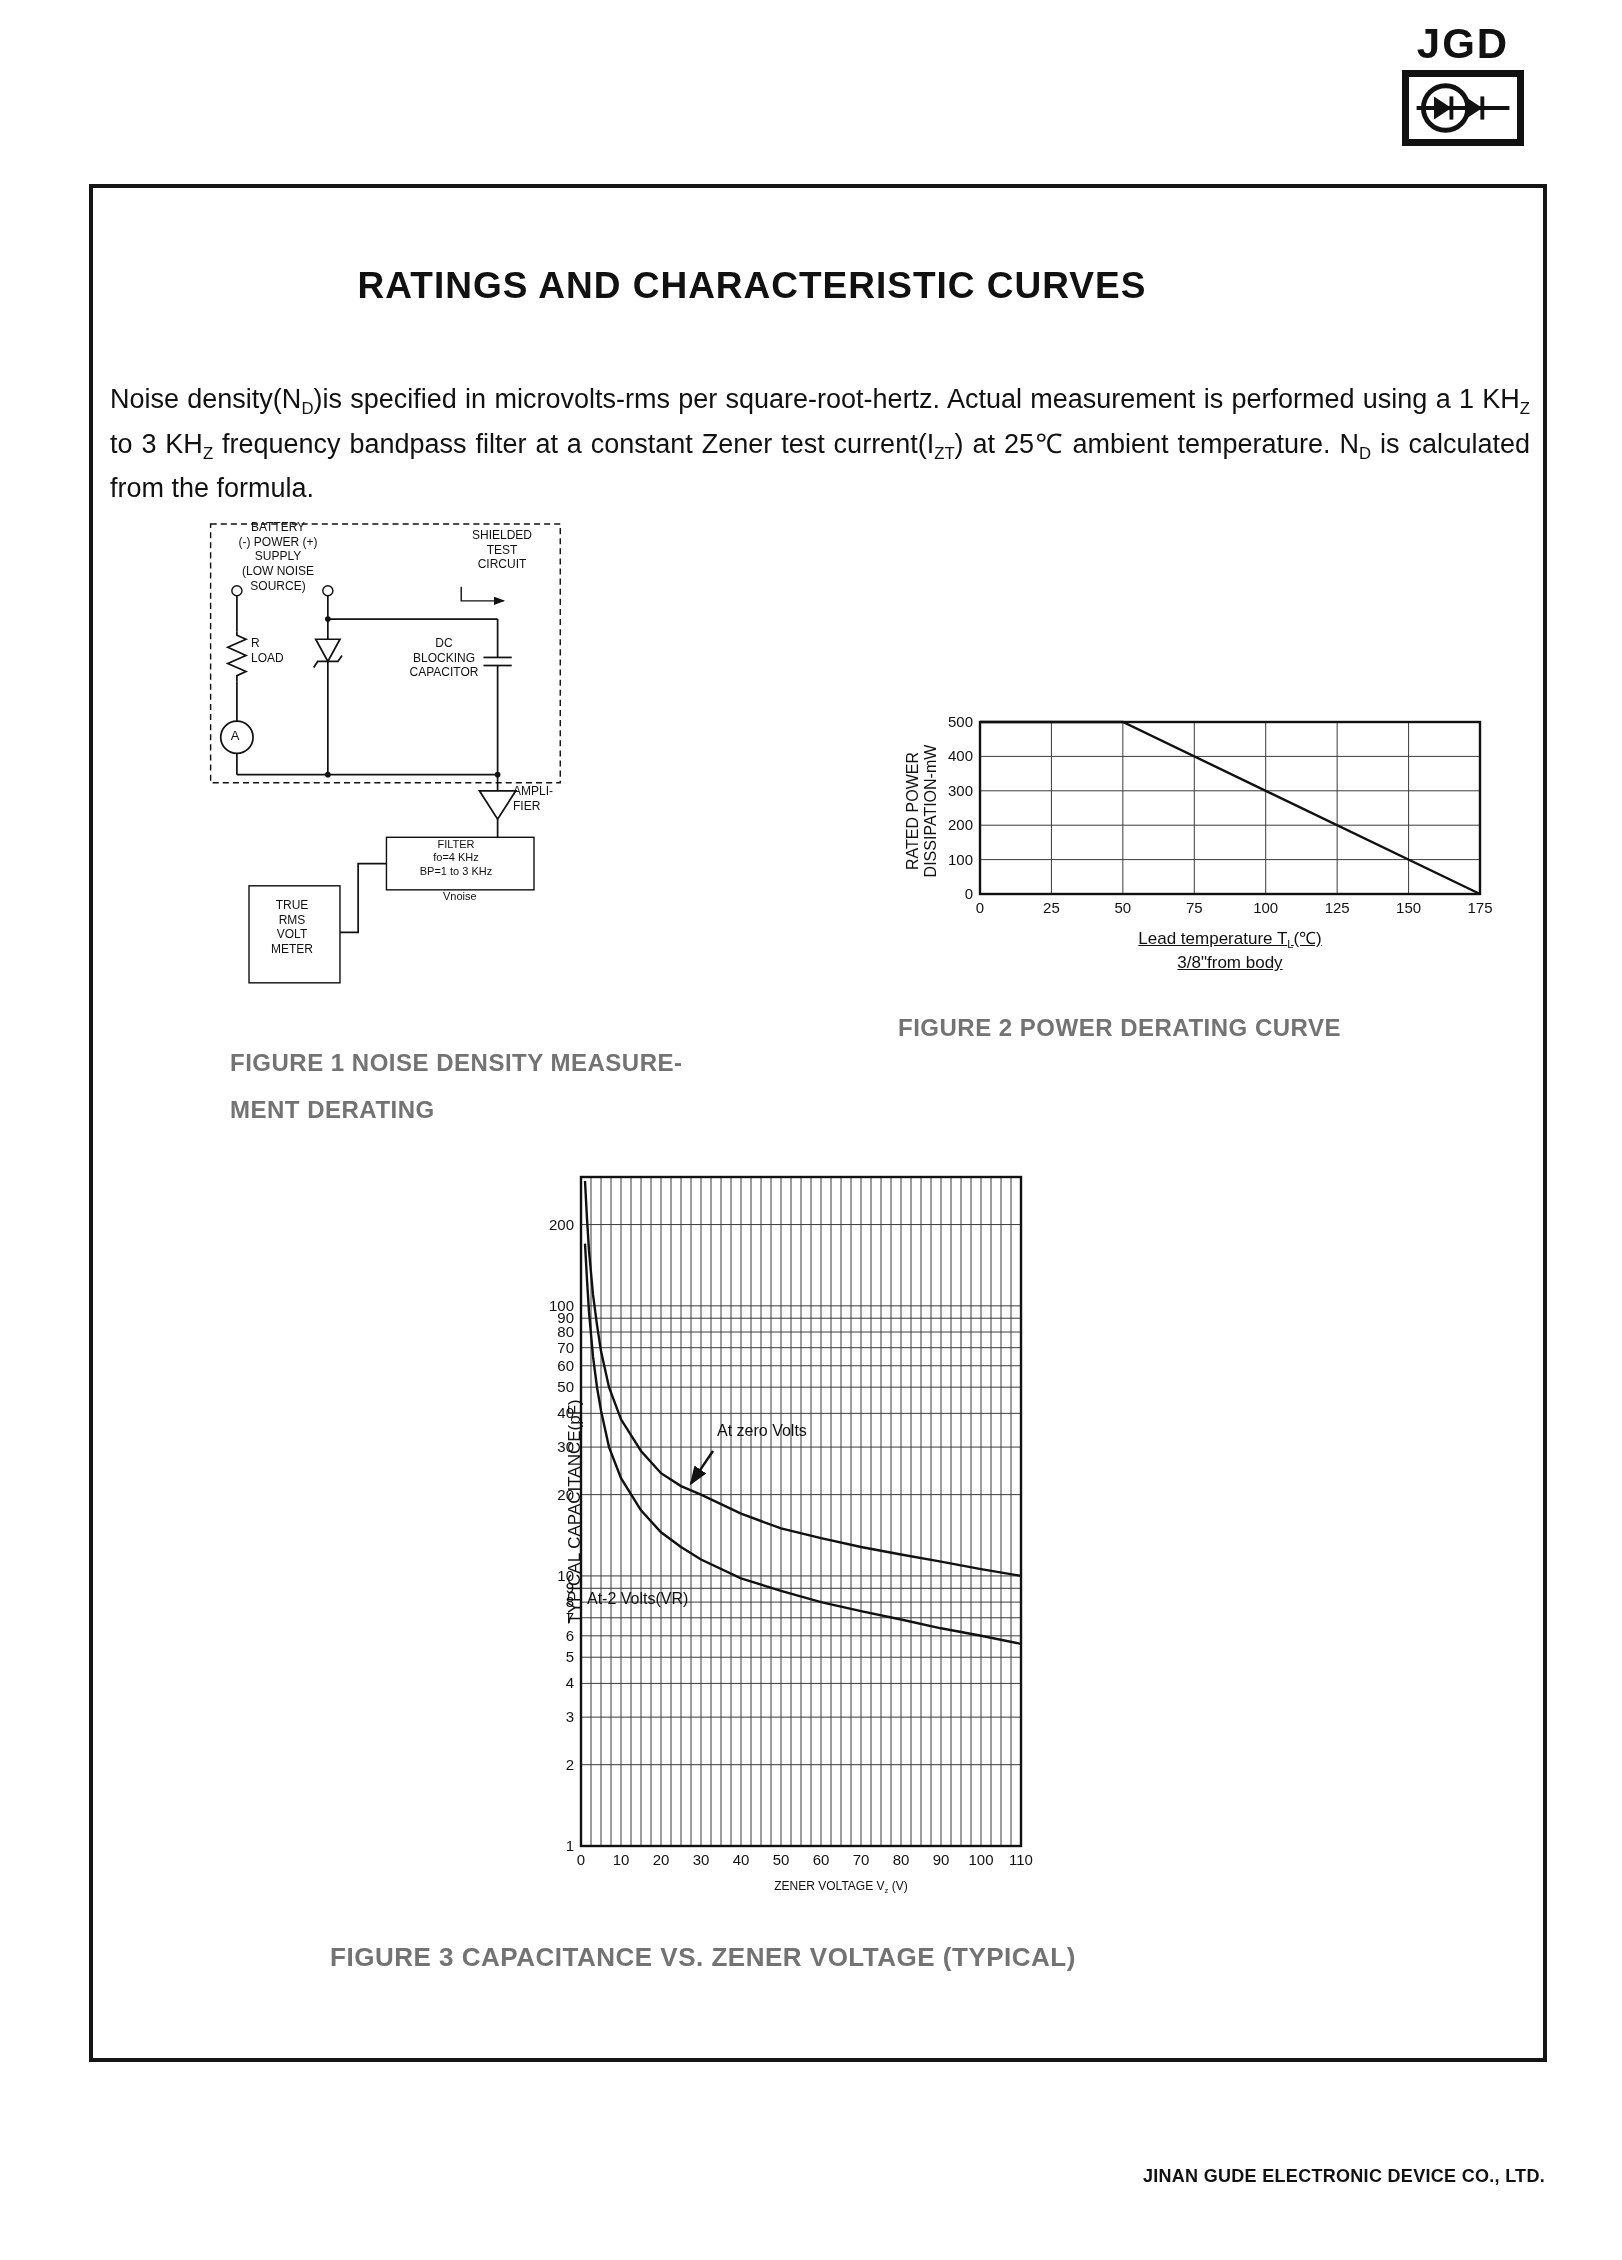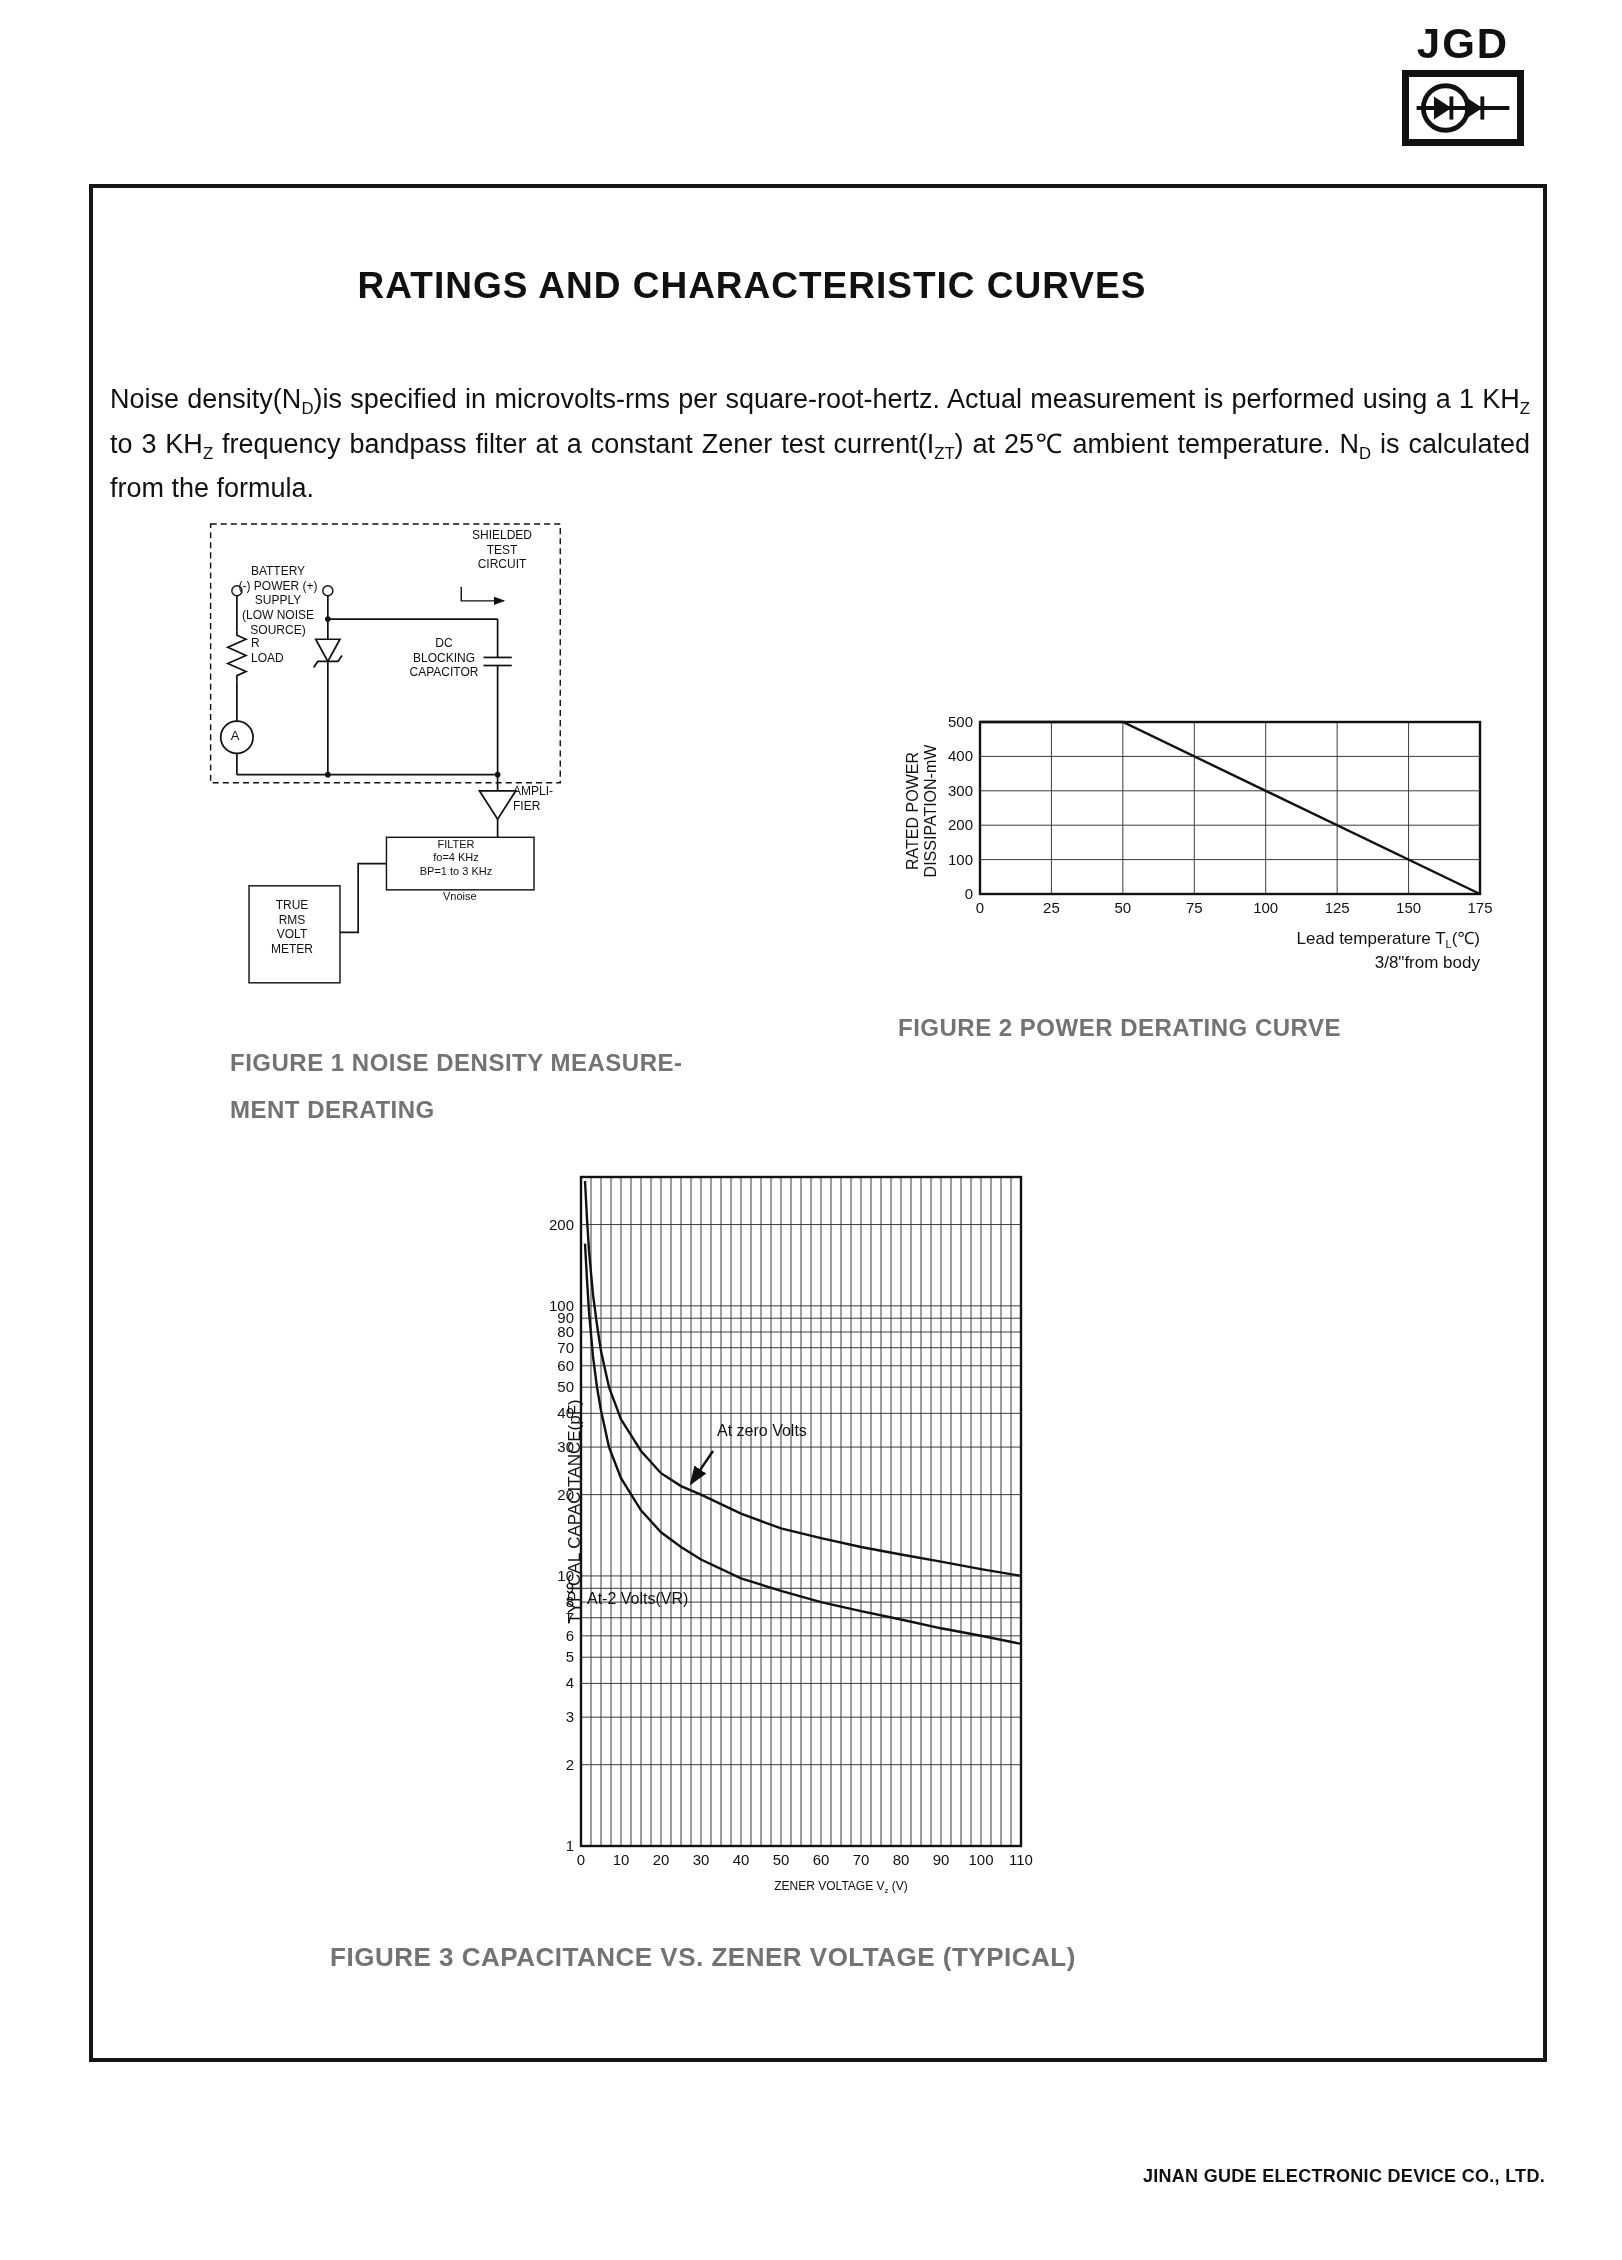--- a/index.html
+++ b/index.html
@@ -37,21 +37,21 @@
   .fig2-caption{position:absolute;left:898px;top:1014px;}
   .fig3-caption{position:absolute;left:89px;top:1942px;width:1228px;text-align:center;font-size:26px;}
 
   
   .fig2{position:absolute;left:880px;top:710px;width:660px;height:300px;}
   .fig3{position:absolute;left:515px;top:1163px;width:600px;height:775px;}
   .vlabel{position:absolute;transform:rotate(-90deg);transform-origin:0 0;text-align:center;
           font-size:16px;line-height:1.15;color:#111;}
   .fig2-ylabel{left:24px;top:190px;width:178px;}
   .fig3-ylabel{left:50px;top:683px;width:669px;font-size:17px;}
-  .fig2-xlabel{position:absolute;left:100px;top:218px;width:500px;text-align:right;font-size:17px;line-height:1.35;}
+  .fig2-xlabel{position:absolute;left:100px;top:218px;width:500px;text-align:center;font-size:17px;line-height:1.35;text-decoration:underline;}
   .fig3-xlabel{position:absolute;left:56px;top:716px;width:540px;text-align:center;font-size:12px;}
   .fig2-xlabel sub,.fig3-xlabel sub{font-size:0.65em;}
 
   svg .grid{stroke:#3c3c3c;stroke-width:1;}
   svg .frame{fill:none;stroke:#111;stroke-width:2.4;}
   svg .tick{font-size:15px;fill:#111;font-family:"Liberation Sans", sans-serif;}
   svg .tx{text-anchor:middle;}
   svg .ty{text-anchor:end;}
   svg .curve{fill:none;stroke:#111;stroke-width:2.4;}
   svg .annot{font-size:16px;fill:#111;font-family:"Liberation Sans", sans-serif;}
@@ -130,21 +130,21 @@
       <rect x="42" y="362" width="90" height="96" class="cir-thin"></rect>
 
       <polyline points="252,66 252,80 294,80" class="cir-thin" marker-end="url(#ah1)"></polyline>
 
       <g>
         <circle cx="120" cy="98" r="2.8" class="dot"></circle>
         <circle cx="120" cy="252" r="2.8" class="dot"></circle>
         <circle cx="288" cy="252" r="2.8" class="dot"></circle>
       </g>
     </svg>
-    <div class="clabel center" style="left:8px;top:0;width:130px;margin-top:44px;">BATTERY
+    <div class="clabel center" style="left:8px;top:0;width:130px;">BATTERY
 (-) POWER (+)
 SUPPLY
 (LOW NOISE
 SOURCE)</div>
     <div class="clabel center" style="left:252px;top:8px;width:90px;">SHIELDED
 TEST
 CIRCUIT</div>
     <div class="clabel" style="left:46px;top:116px;">R
 LOAD</div>
     <div class="clabel center" style="left:196px;top:116px;width:86px;">DC

